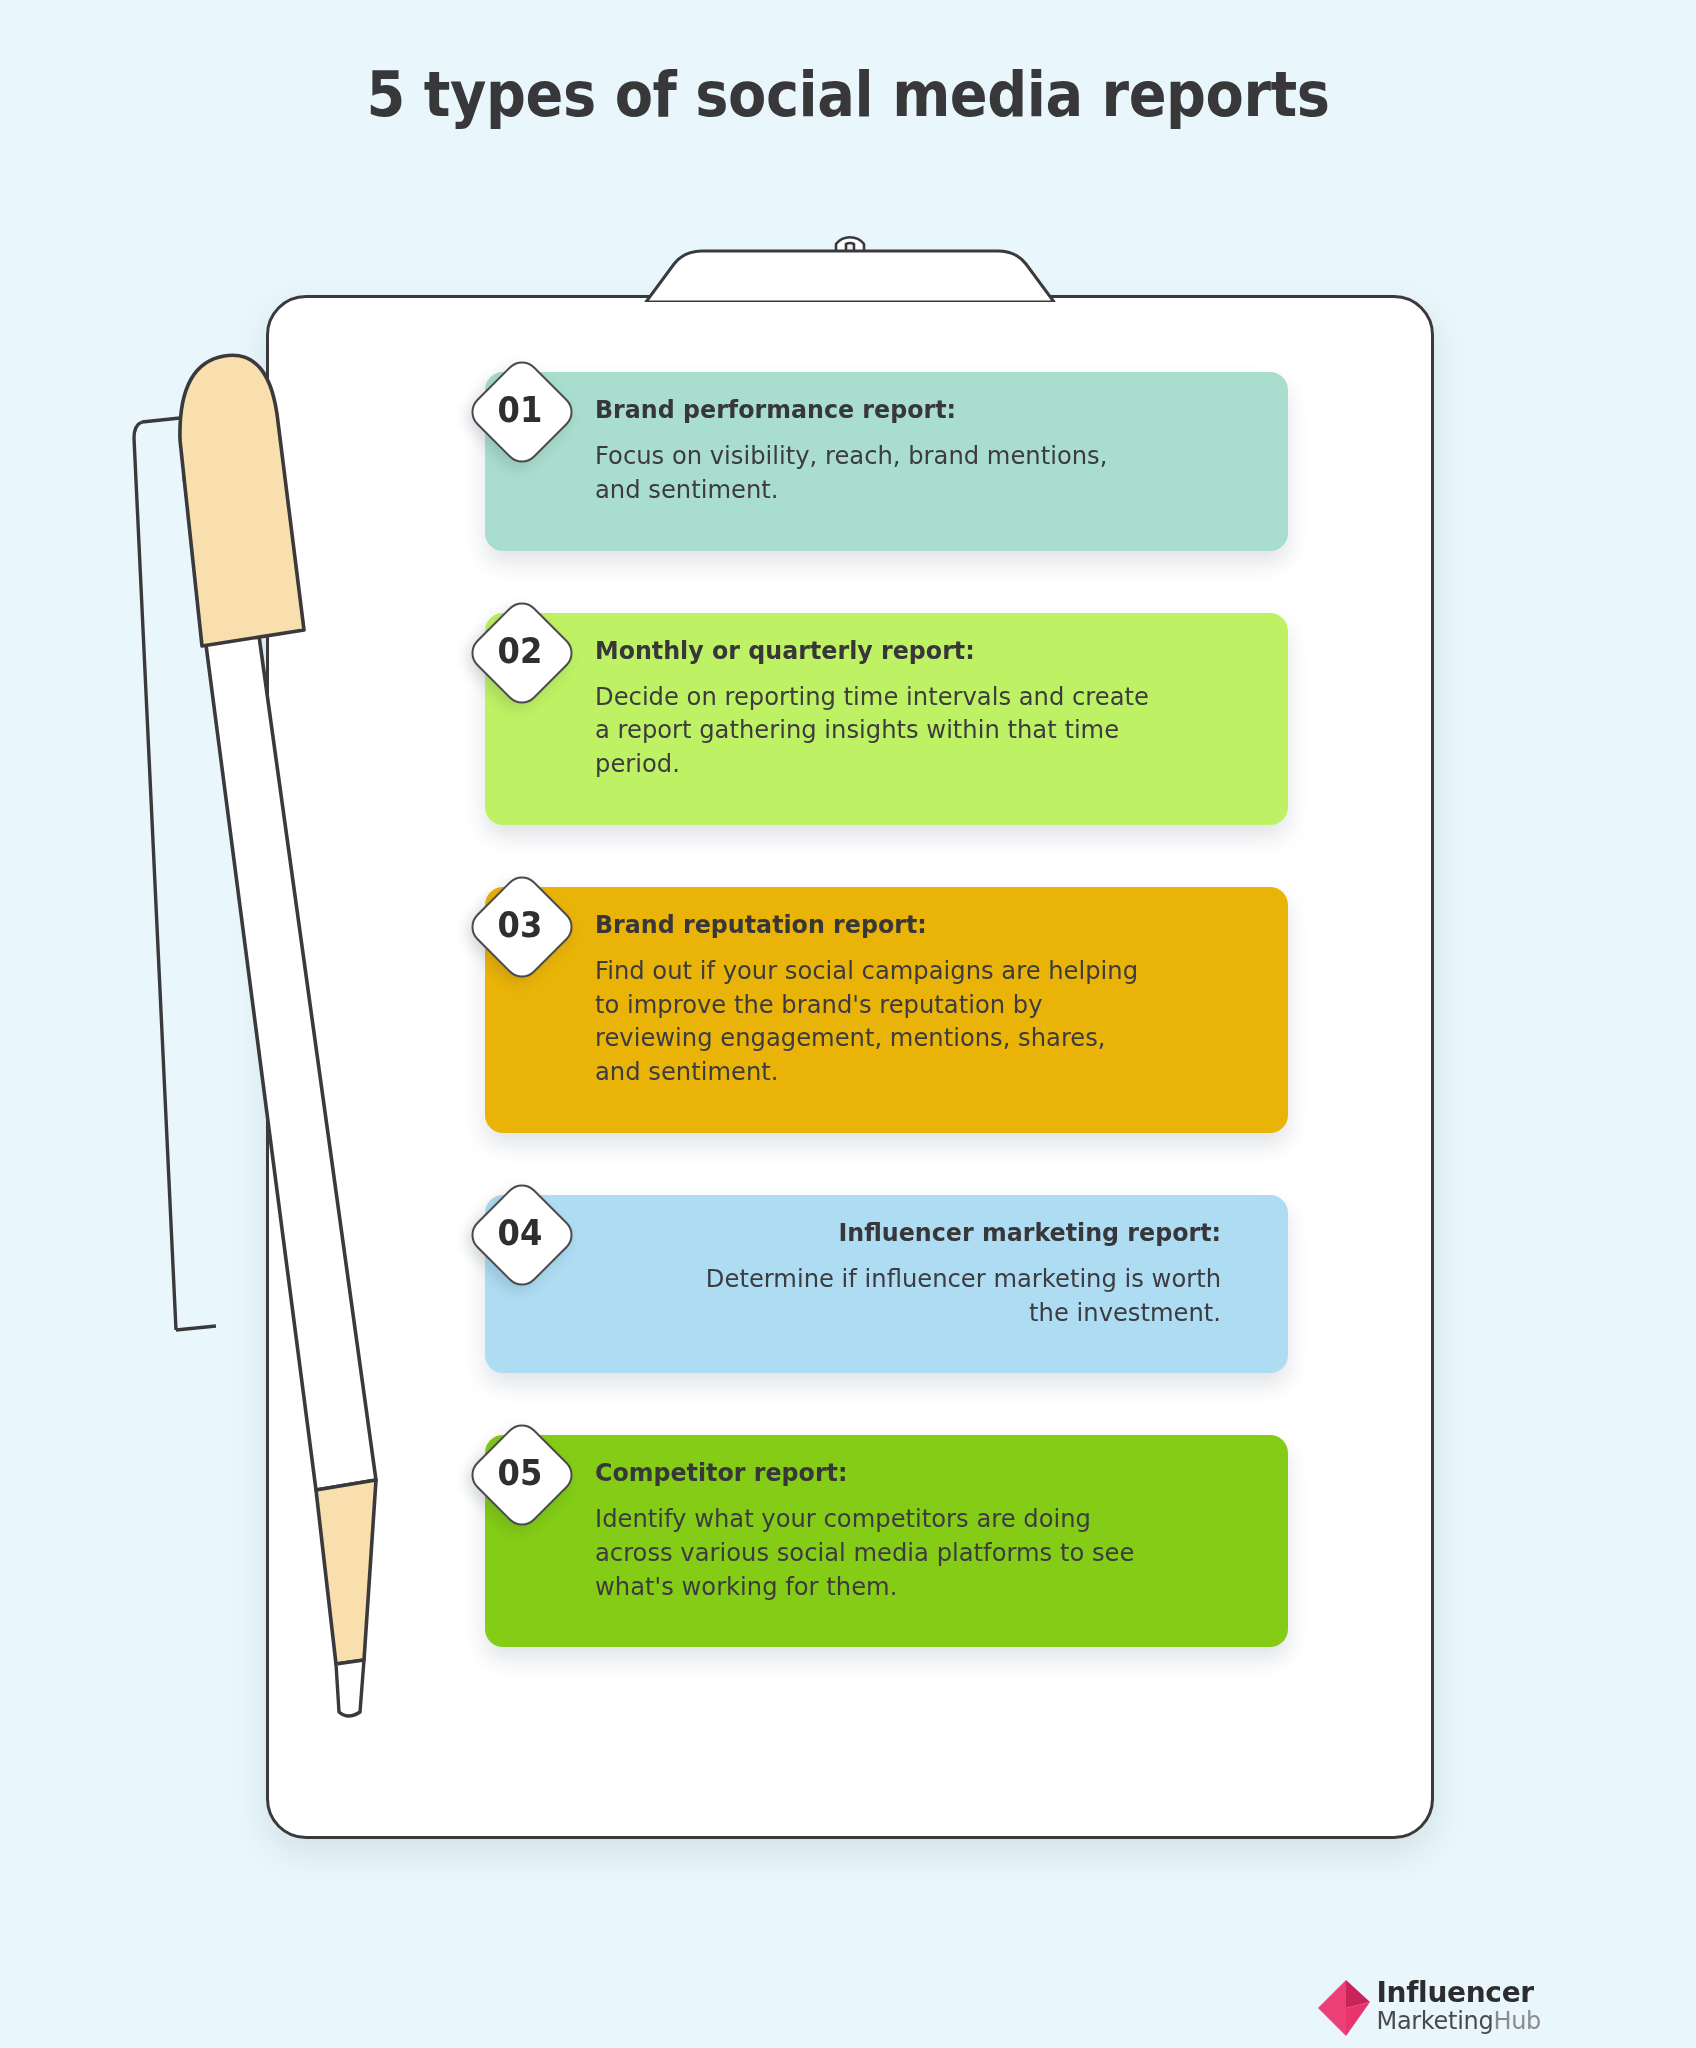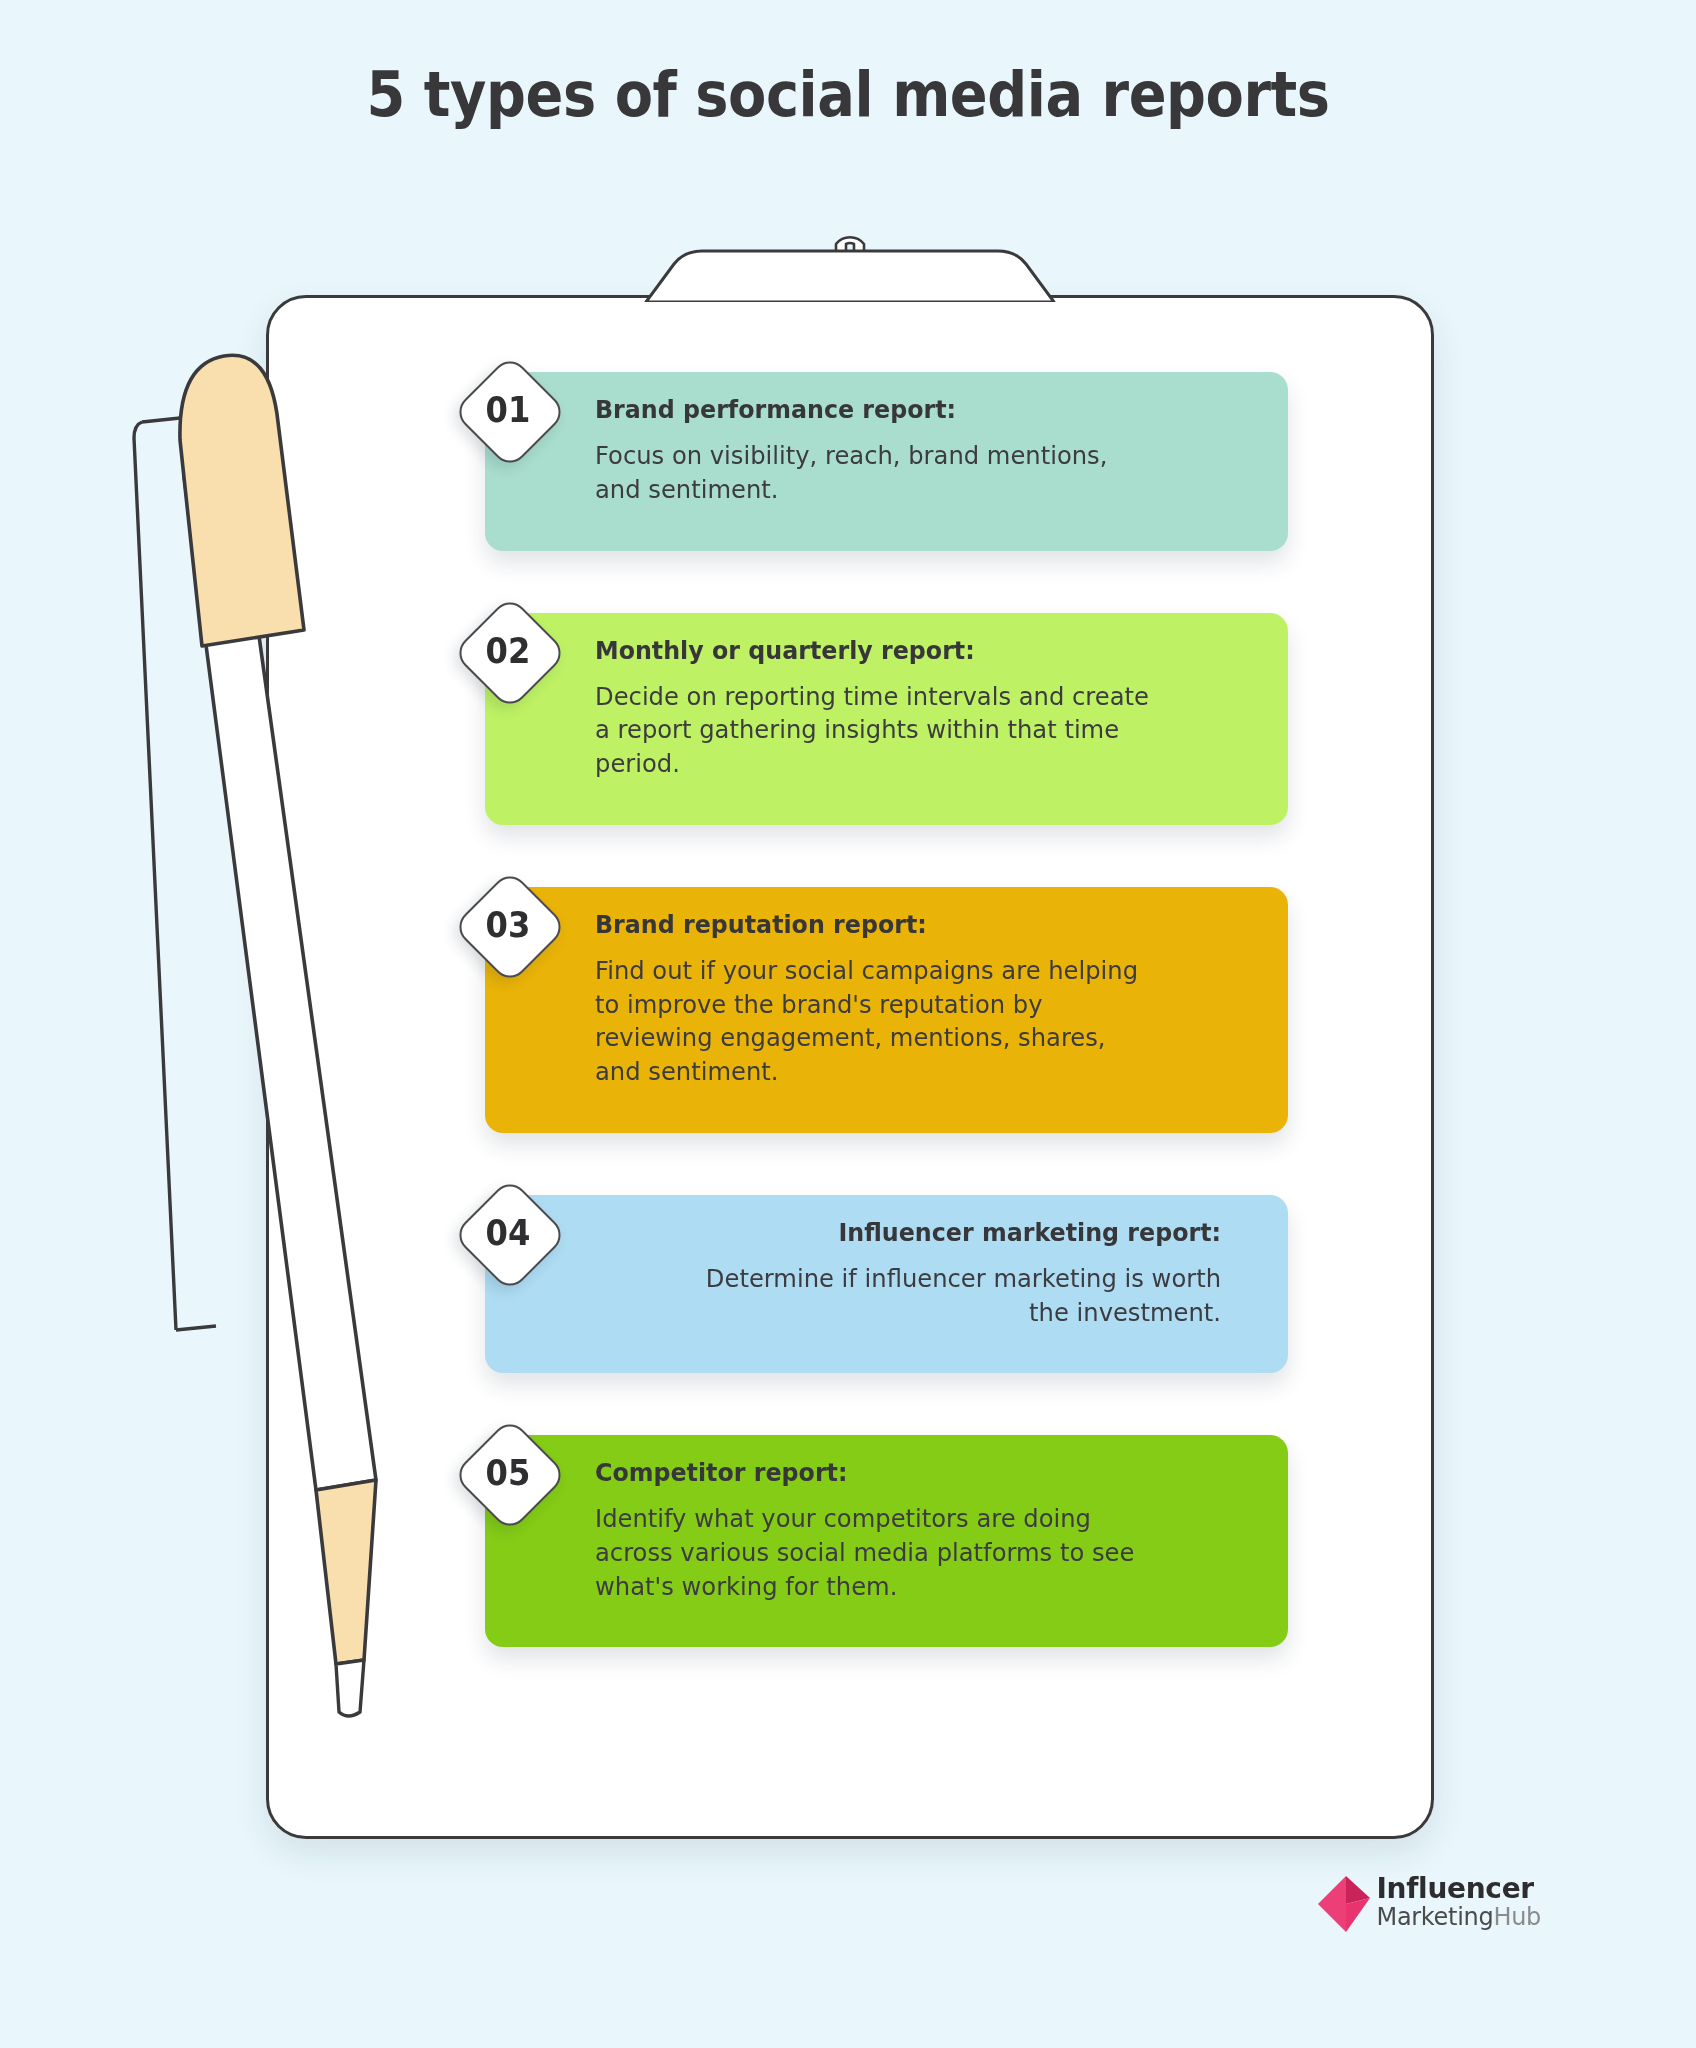--- a/index.html
+++ b/index.html
@@ -97,21 +97,21 @@
     line-height:1.32;
     margin:0;
     transform:scaleX(0.95);
     transform-origin:left top;
     white-space:pre-line;
   }
 
   
   .badge{
     position:absolute;
-    left:0px;top:-14px;
+    left:12px;top:-14px;
     width:104px;height:104px;
     z-index:8;
   }
   .badge .shape{
     position:absolute;
     left:13px;top:13px;
     width:78px;height:78px;
     background:#ffffff;
     border:2px solid #4a4a4d;
     border-radius:18px;
@@ -125,21 +125,21 @@
     font-size:35px;
     font-weight:bold;
     color:#2f2f31;
     letter-spacing:0px;
     transform:scaleX(0.92);
   }
 
   
   .logo{
     position:absolute;
-    right:118px;top:1872px;
+    right:118px;top:1976px;
     z-index:6;
     display:flex;
     align-items:center;
     gap:6px;
   }
   .logo-mark{
     width:54px;height:58px;
     flex:0 0 auto;
     margin-top:2px;
   }

